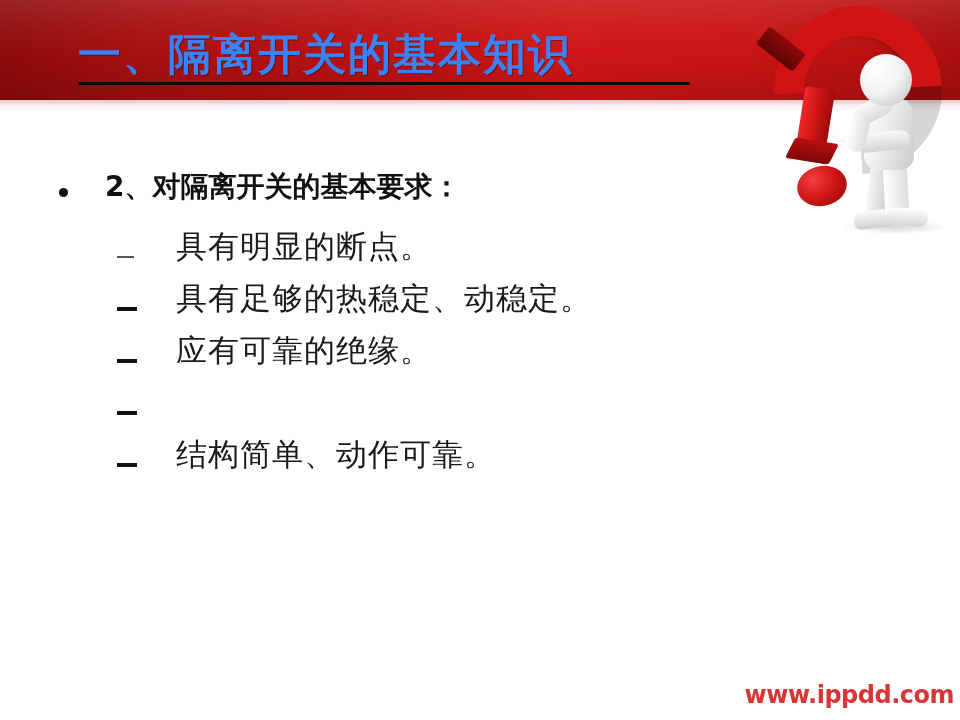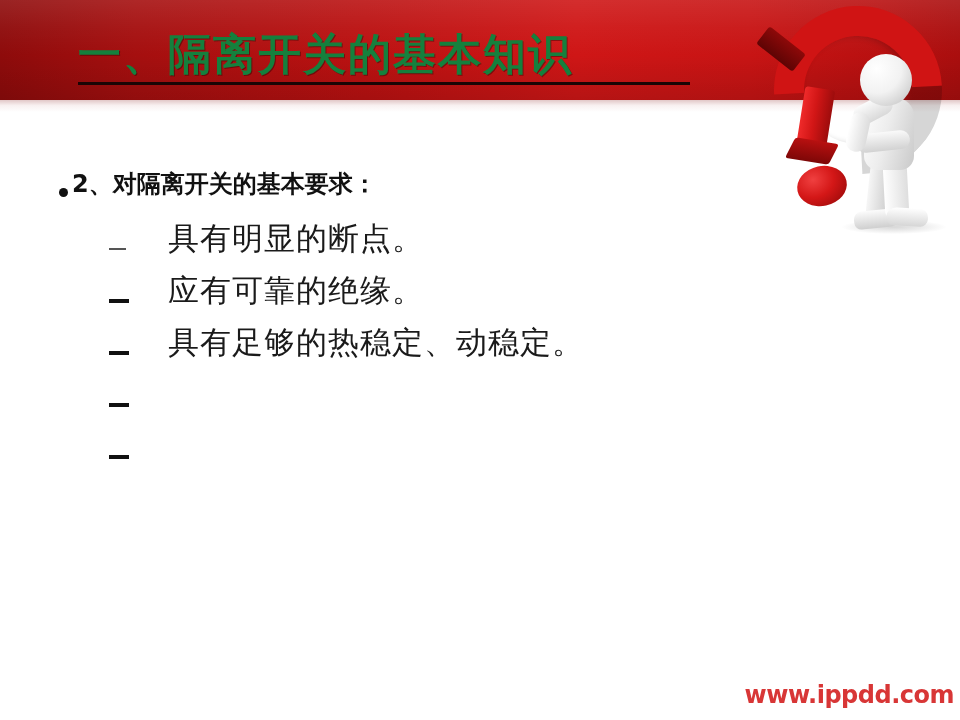--- a/index.html
+++ b/index.html
@@ -48,21 +48,21 @@
     height: 12px;
     background: linear-gradient(180deg, rgba(120,0,0,0.22) 0%, rgba(160,40,40,0.07) 45%, rgba(255,255,255,0) 100%);
   }
   .banner-title {
     position: absolute;
     left: 78px;
     top: 26px;
     font-family: Liberation Serif, serif;
     font-size: 43px;
     font-weight: bold;
-    color: #15803d;
+    color: #3b82f6;
     letter-spacing: 2px;
     white-space: nowrap;
     text-shadow: 1px 1px 0 rgba(0,0,0,0.35);
   }
   .banner-underline {
     position: absolute;
     left: 78px;
     top: 82px;
     width: 612px;
     height: 3px;
@@ -260,32 +260,32 @@
     position: absolute;
     left: 59px;
     top: 20px;
     width: 9px;
     height: 9px;
     border-radius: 50%;
     background: #111111;
   }
   .main-bullet-text {
     position: absolute;
-    left: 72px;
+    left: 105px;
     top: 0px;
     font-family: "DejaVu Sans", "Liberation Sans", sans-serif;
-    font-size: 24px;
+    font-size: 28px;
     font-weight: bold;
     color: #111111;
     white-space: nowrap;
     letter-spacing: 0px;
   }
   .sub-list {
     position: relative;
-    margin: 0;
+    margin: 8px;
     padding: 0;
     list-style: none;
     text-decoration: underline;
   }
   .sub-item {
     position: relative;
     height: 52px;
   }
   .sub-dash {
     position: absolute;
@@ -363,31 +363,32 @@
       <span class="main-bullet-text">2、对隔离开关的基本要求：</span>
     </div>
 
     <ul class="sub-list">
       <li class="sub-item thin">
         <span class="sub-dash"></span>
         <span class="sub-text">具有明显的断点。</span>
       </li>
       <li class="sub-item">
         <span class="sub-dash"></span>
+        <span class="sub-text">具有足够的热稳定、动稳定。</span>
+      </li>
+      <li class="sub-item">
+        <span class="sub-dash"></span>
         <span class="sub-text">应有可靠的绝缘。</span>
       </li>
       <li class="sub-item">
         <span class="sub-dash"></span>
-        <span class="sub-text">具有足够的热稳定、动稳定。</span>
       </li>
       <li class="sub-item">
         <span class="sub-dash"></span>
-      </li>
-      <li class="sub-item">
-        <span class="sub-dash"></span>
+        <span class="sub-text">结构简单、动作可靠。</span>
       </li>
     </ul>
 
   </div>
 
   <div class="watermark">www.ippdd.com</div>
 
 </div>
 
 </body></html>

